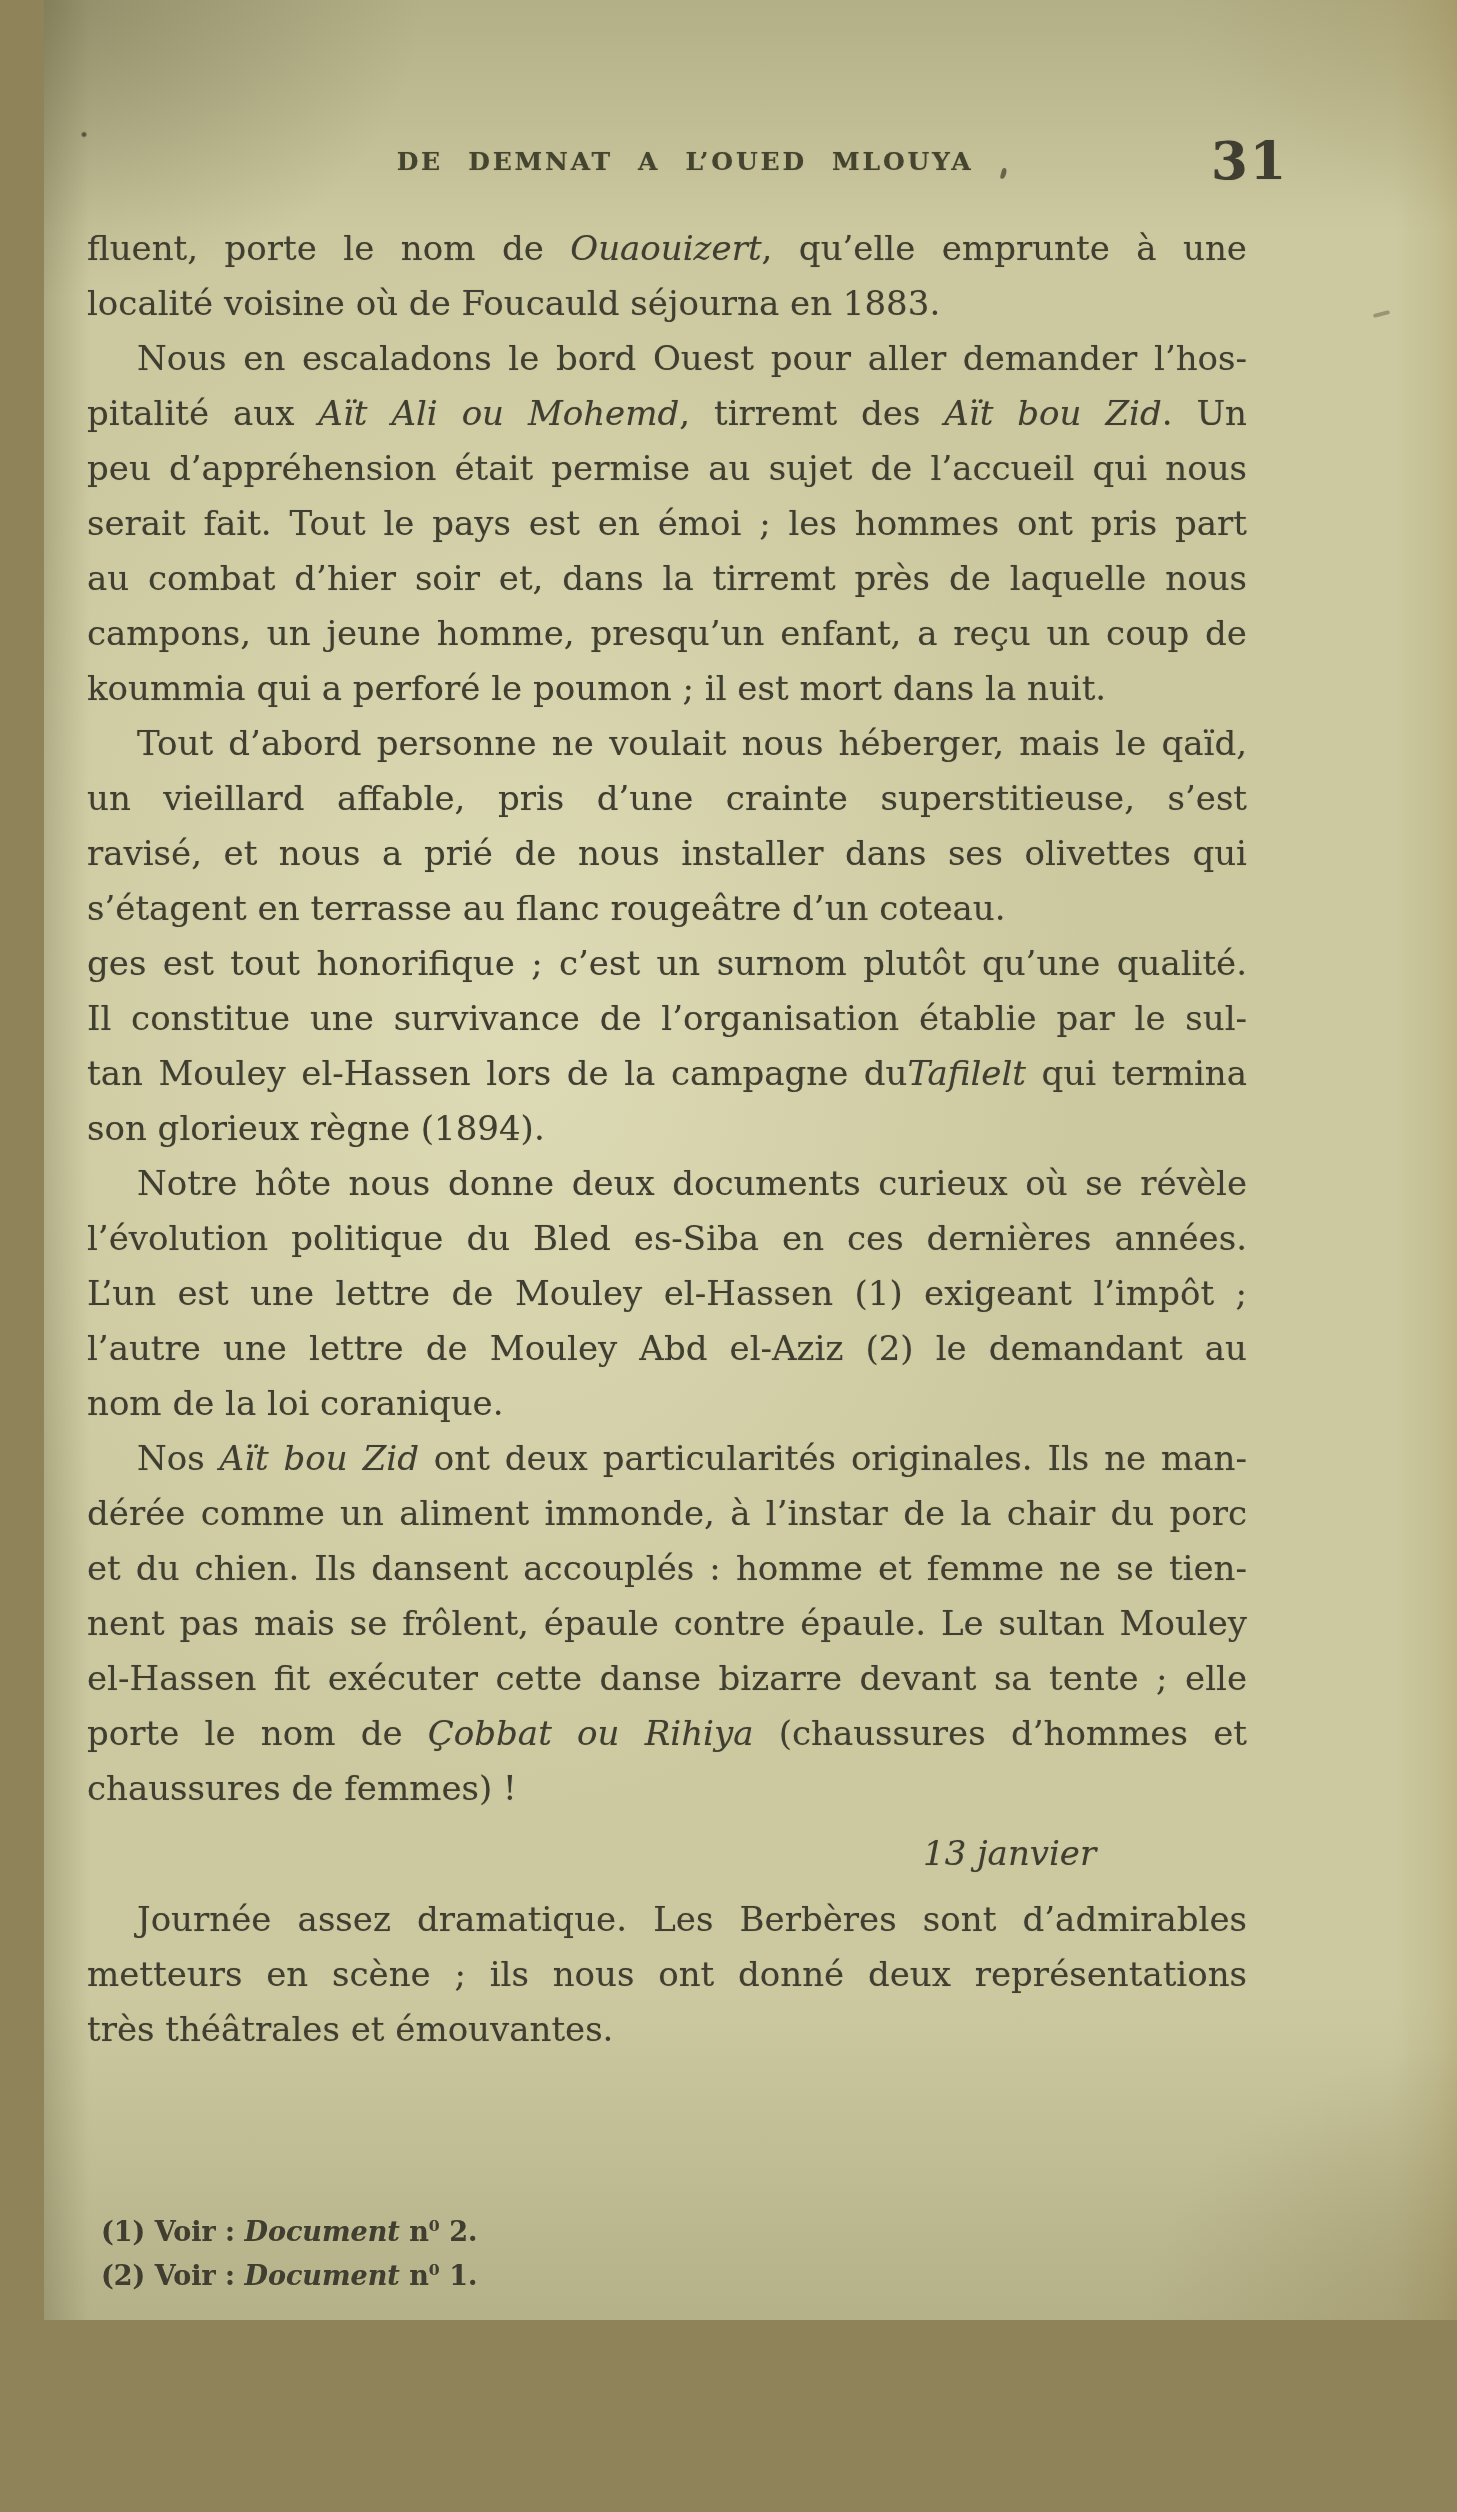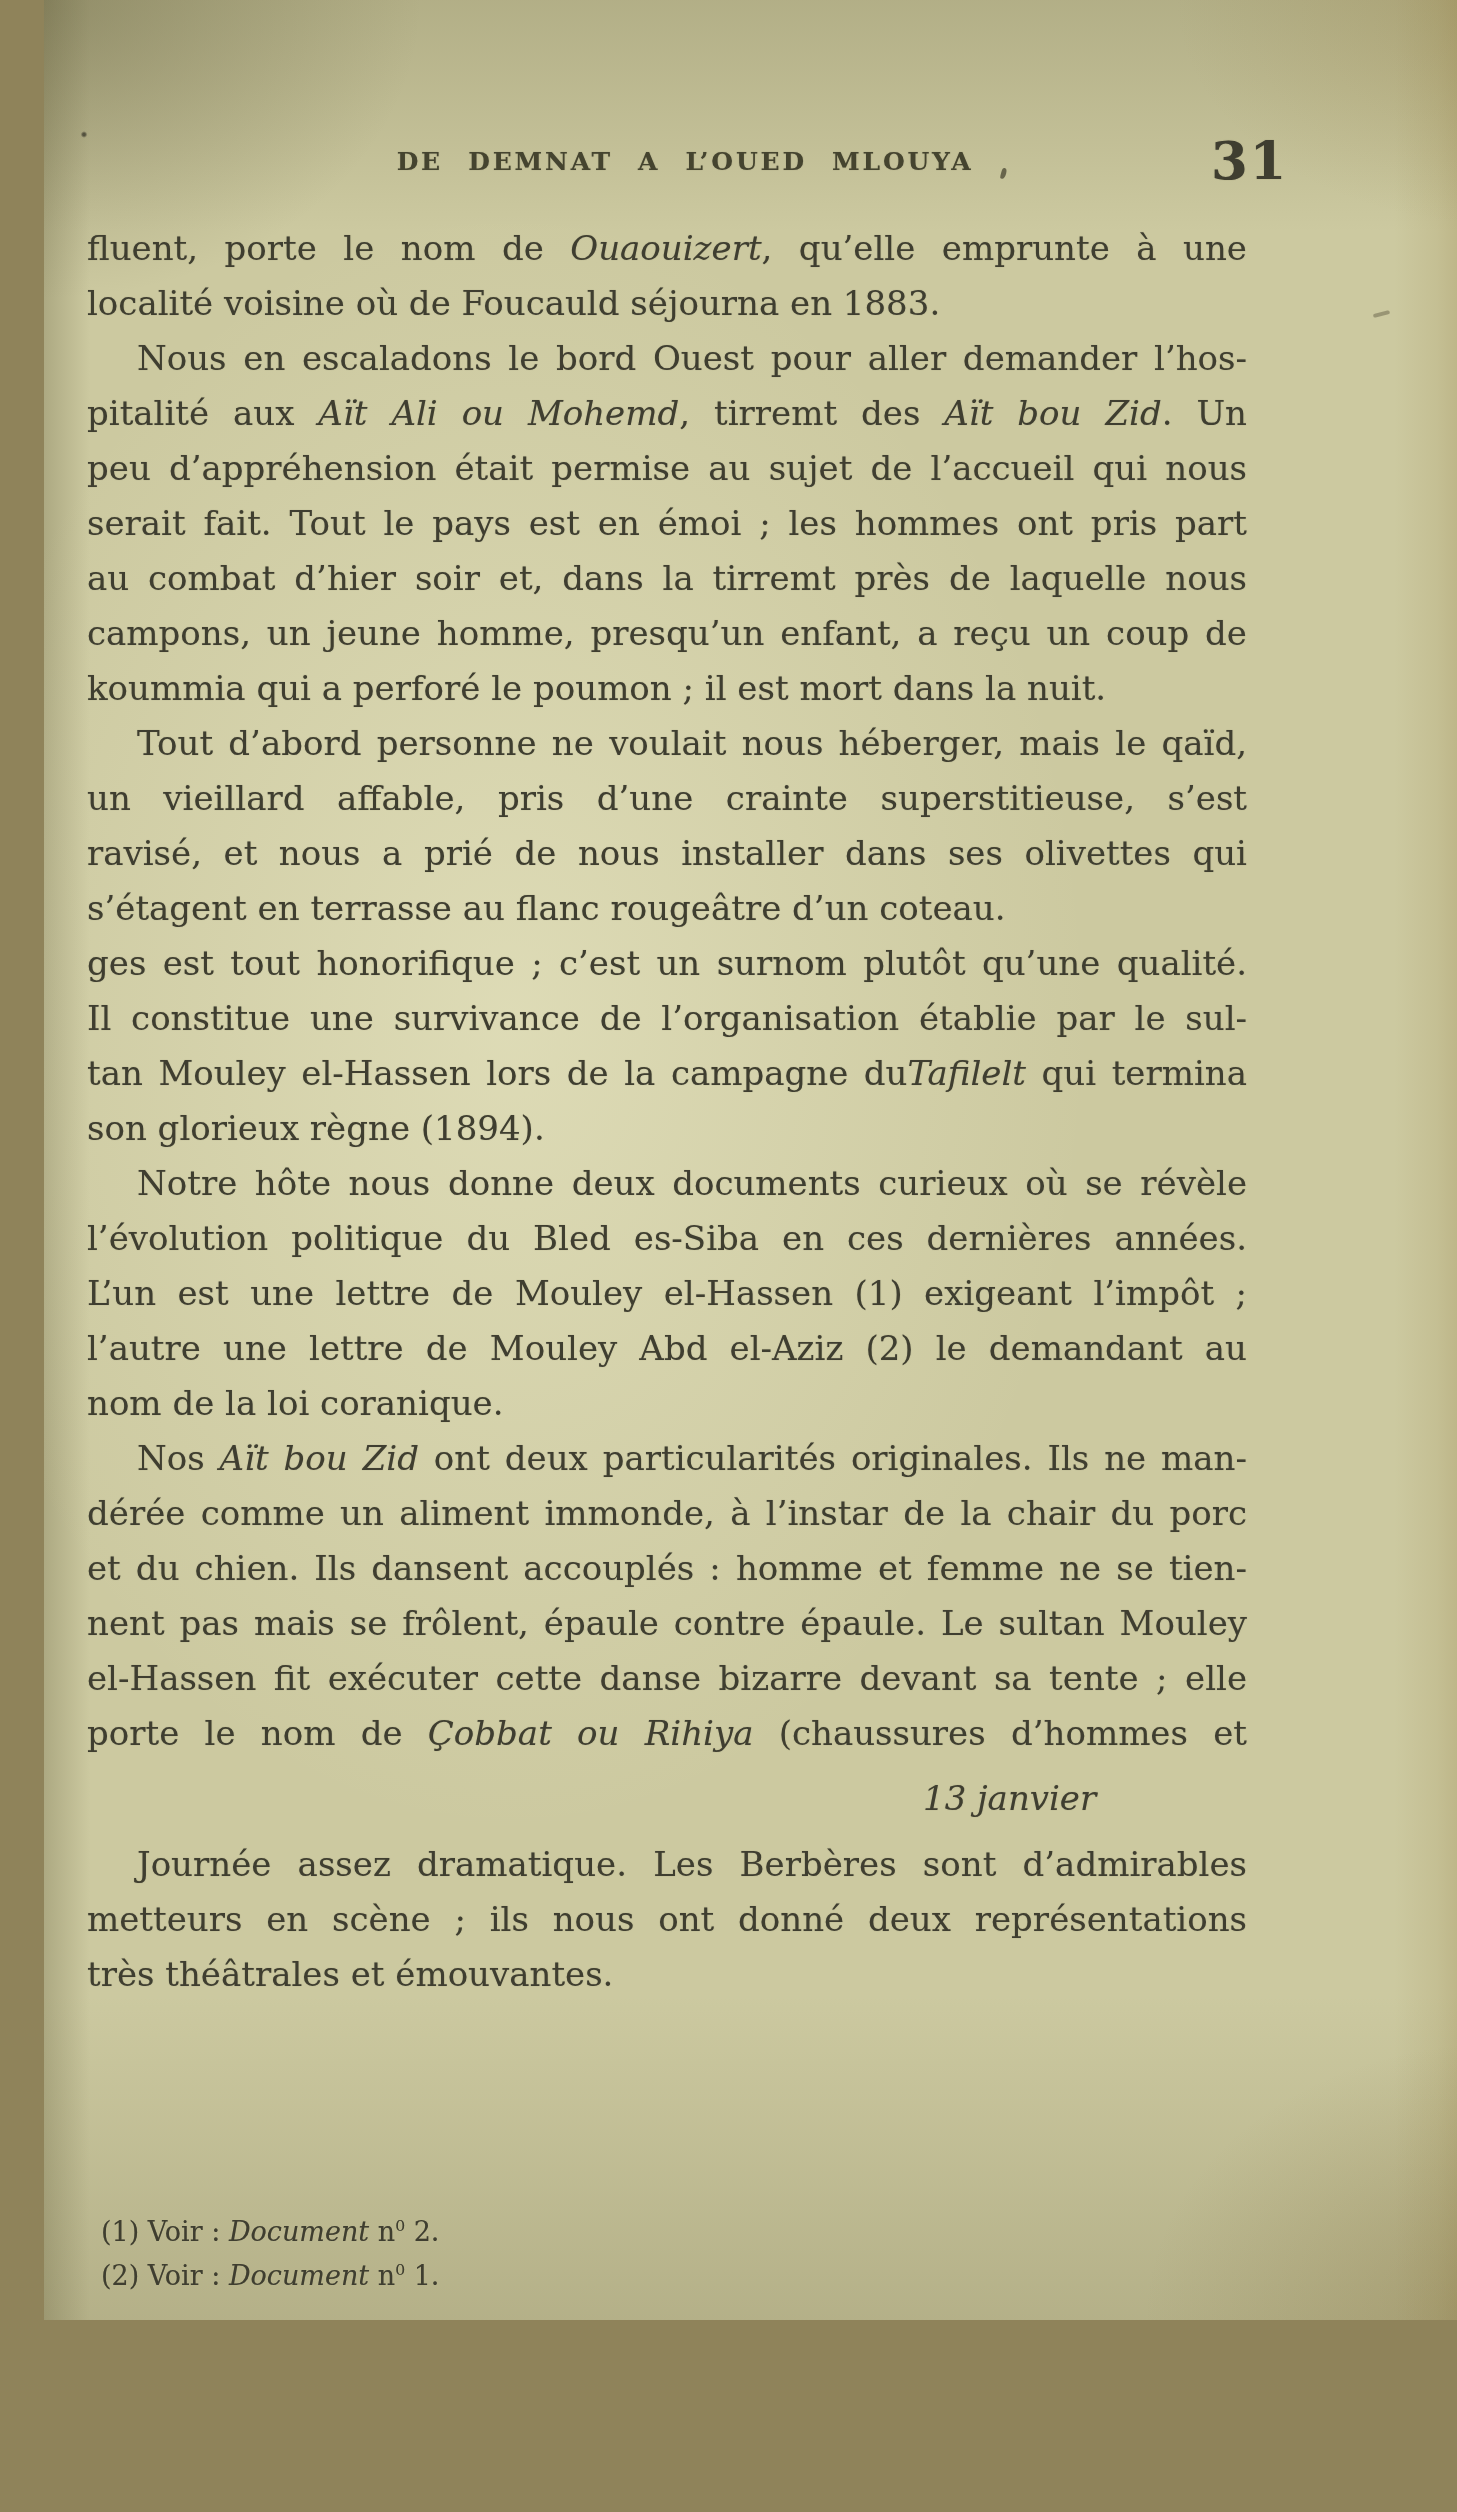--- a/index.html
+++ b/index.html
@@ -44,20 +44,21 @@
   }
   .line.last { text-align-last:left; }
   .line.indent { text-indent:50px; }
   .line.date { text-align:left; text-align-last:left; padding-left:836px; margin-top:10.2px; }
   .line.gap { margin-top:10.8px; }
   .line i { }
   .footnotes { position:absolute; left:57px; top:2210px; width:1081px; }
   .footnote {
     font-size:27px; line-height:44px;
     text-shadow:0 0 0.6px rgba(62,61,47,0.32);
+    font-weight:bold;
   }
   .footnote i { font-style:italic; }
   sup { font-size:58%; vertical-align:super; line-height:0; }
   
   .speck {
     position:absolute; left:36px; top:130px; width:8px; height:8.5px;
     border-radius:50%;
     background:radial-gradient(circle at 50% 50%, rgba(60,58,45,0.78) 0 22%, rgba(165,160,125,0.45) 55%, rgba(165,160,125,0) 72%);
   }
   .mark-comma {
@@ -107,20 +108,21 @@
       <div class="line"><span>l’évolution politique du Bled es-Siba en ces dernières années.</span></div>
       <div class="line"><span>L’un est une lettre de Mouley el-Hassen (1) exigeant l’impôt ;</span></div>
       <div class="line"><span>l’autre une lettre de Mouley Abd el-Aziz (2) le demandant au</span></div>
       <div class="line last"><span>nom de la loi coranique.</span></div>
       <div class="line indent"><span>Nos </span><i>Aït bou Zid</i><span> ont deux particularités originales. Ils ne man-</span></div>
       <div class="line"><span>dérée comme un aliment immonde, à l’instar de la chair du porc</span></div>
       <div class="line"><span>et du chien. Ils dansent accouplés : homme et femme ne se tien-</span></div>
       <div class="line"><span>nent pas mais se frôlent, épaule contre épaule. Le sultan Mouley</span></div>
       <div class="line"><span>el-Hassen fit exécuter cette danse bizarre devant sa tente ; elle</span></div>
       <div class="line"><span>porte le nom de </span><i>Çobbat ou Rihiya</i><span> (chaussures d’hommes et</span></div>
+      <div class="line last"><span>chaussures de femmes) !</span></div>
       <div class="line last date"><i>13 janvier</i></div>
       <div class="line indent gap"><span>Journée assez dramatique. Les Berbères sont d’admirables</span></div>
       <div class="line"><span>metteurs en scène ; ils nous ont donné deux représentations</span></div>
       <div class="line last"><span>très théâtrales et émouvantes.</span></div>
     </div>
 
   <div class="footnotes">
       <div class="footnote"><span>(1) Voir : </span><i>Document</i><span> n</span><sup>0</sup><span> 2.</span></div>
       <div class="footnote"><span>(2) Voir : </span><i>Document</i><span> n</span><sup>0</sup><span> 1.</span></div>
     </div>

